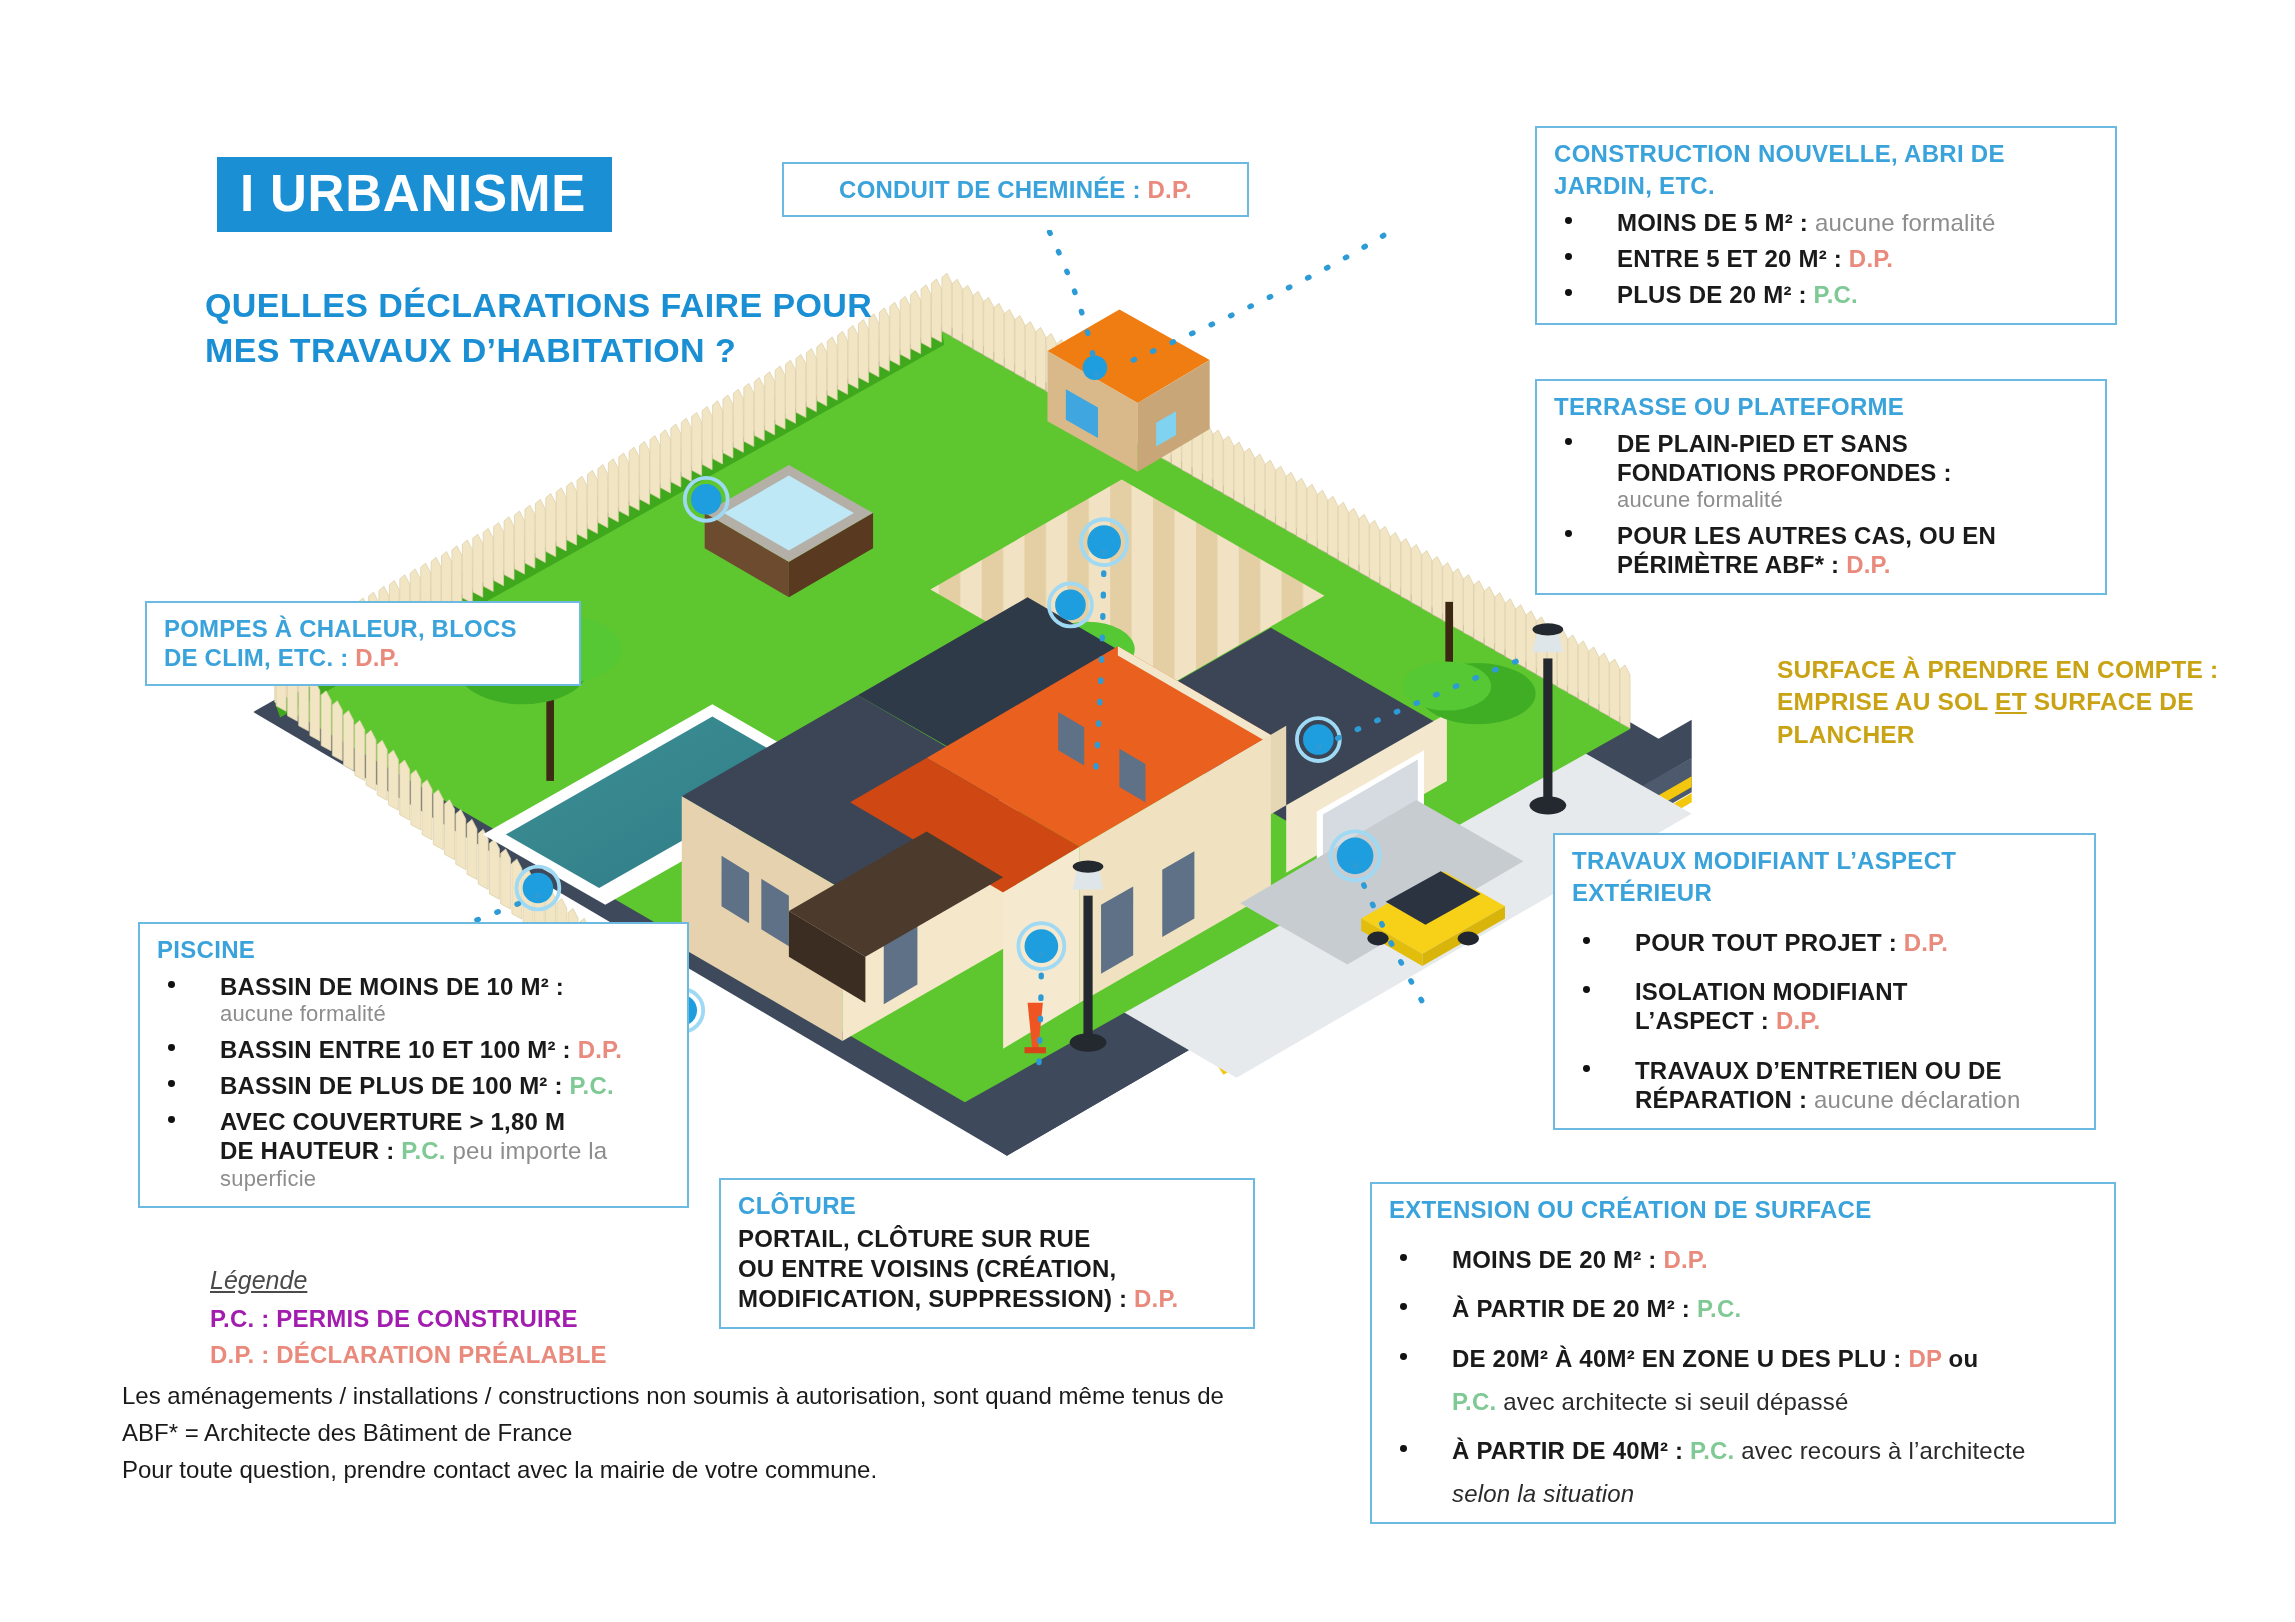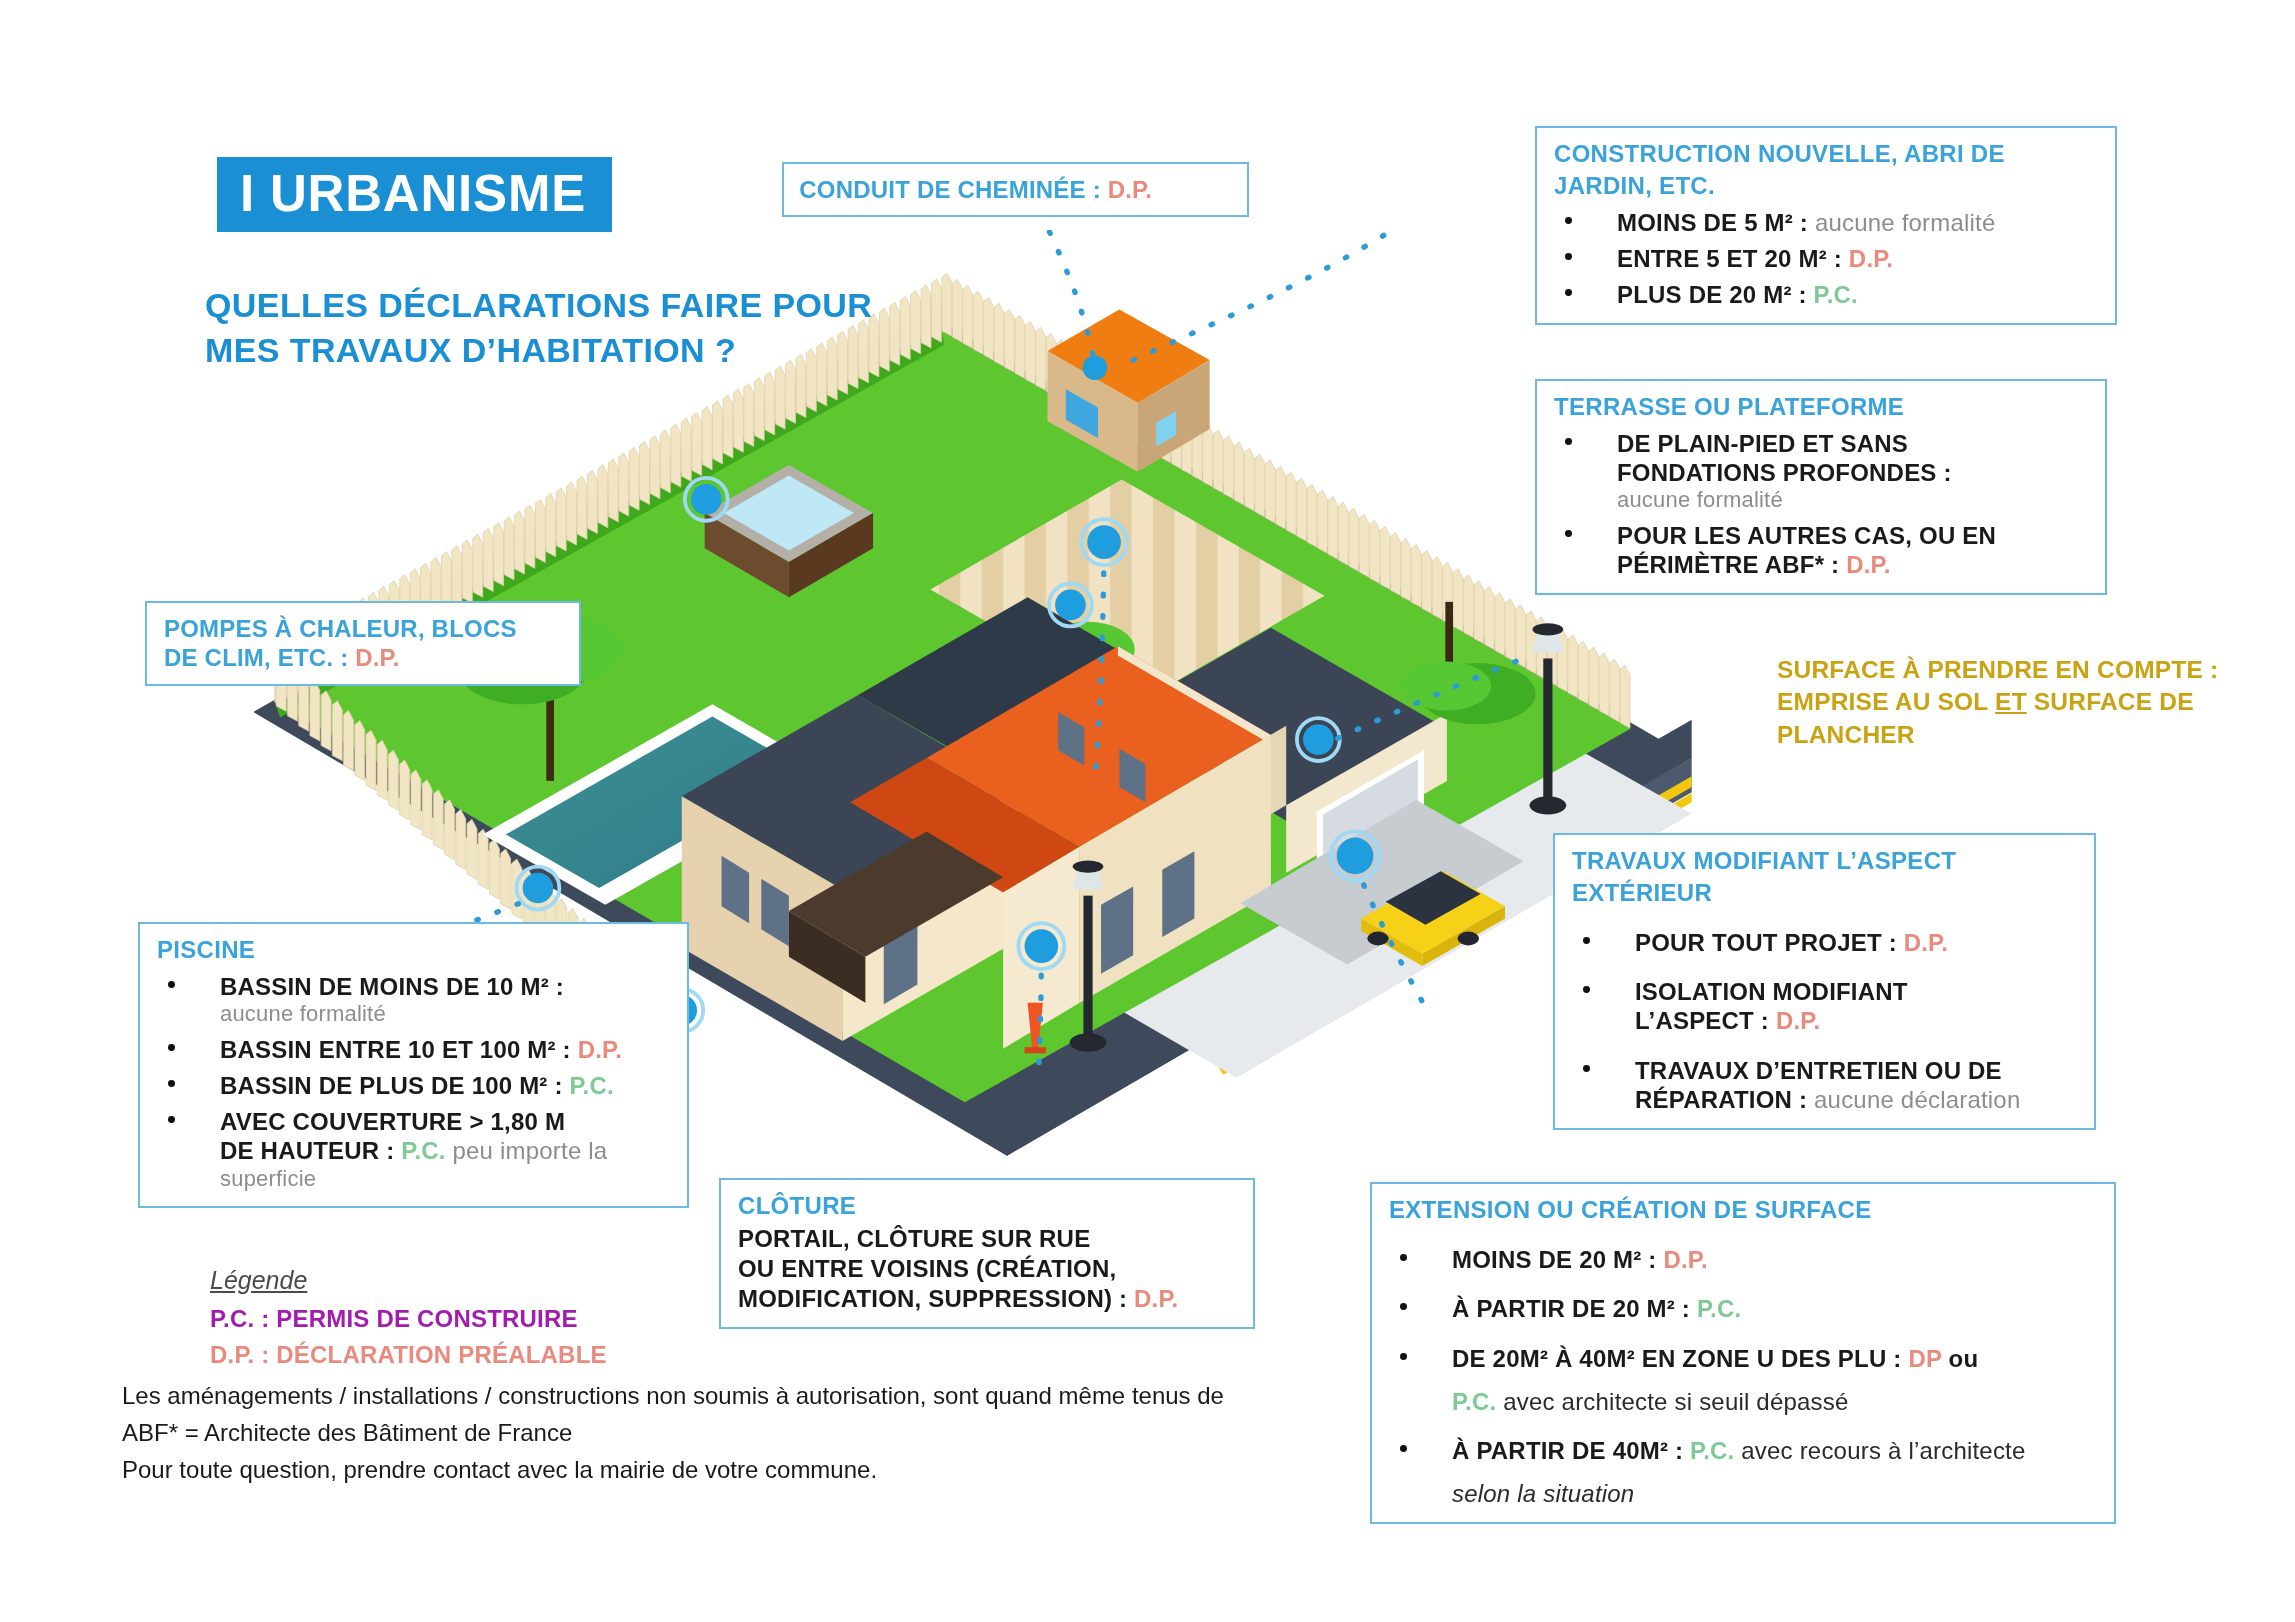--- a/index.html
+++ b/index.html
@@ -465,21 +465,21 @@
   <div id="title-badge">
     <div class="t">I URBANISME</div>
   </div>
 
   <div id="subtitle">
     <div>QUELLES DÉCLARATIONS FAIRE POUR</div>
     <div>MES TRAVAUX D’HABITATION ?</div>
   </div>
 
   <div class="box" id="box-cheminee">
-    <div class="plain" style="color:#3aa3db;"><span>CONDUIT DE CHEMINÉE : </span><span class="dp">D.P.</span></div>
+    <div class="plain" style="color:#3aa3db;text-align:center;"><span>CONDUIT DE CHEMINÉE : </span><span class="dp">D.P.</span></div>
   </div>
 
   <div class="box" id="box-pompes">
     <div class="plain">POMPES À CHALEUR, BLOCS</div>
     <div class="plain"><span>DE CLIM, ETC. : </span><span class="dp">D.P.</span></div>
   </div>
 
   <div class="box" id="box-construction">
     <div class="hdr">CONSTRUCTION NOUVELLE, ABRI DE</div>
     <div class="hdr">JARDIN, ETC.</div>

